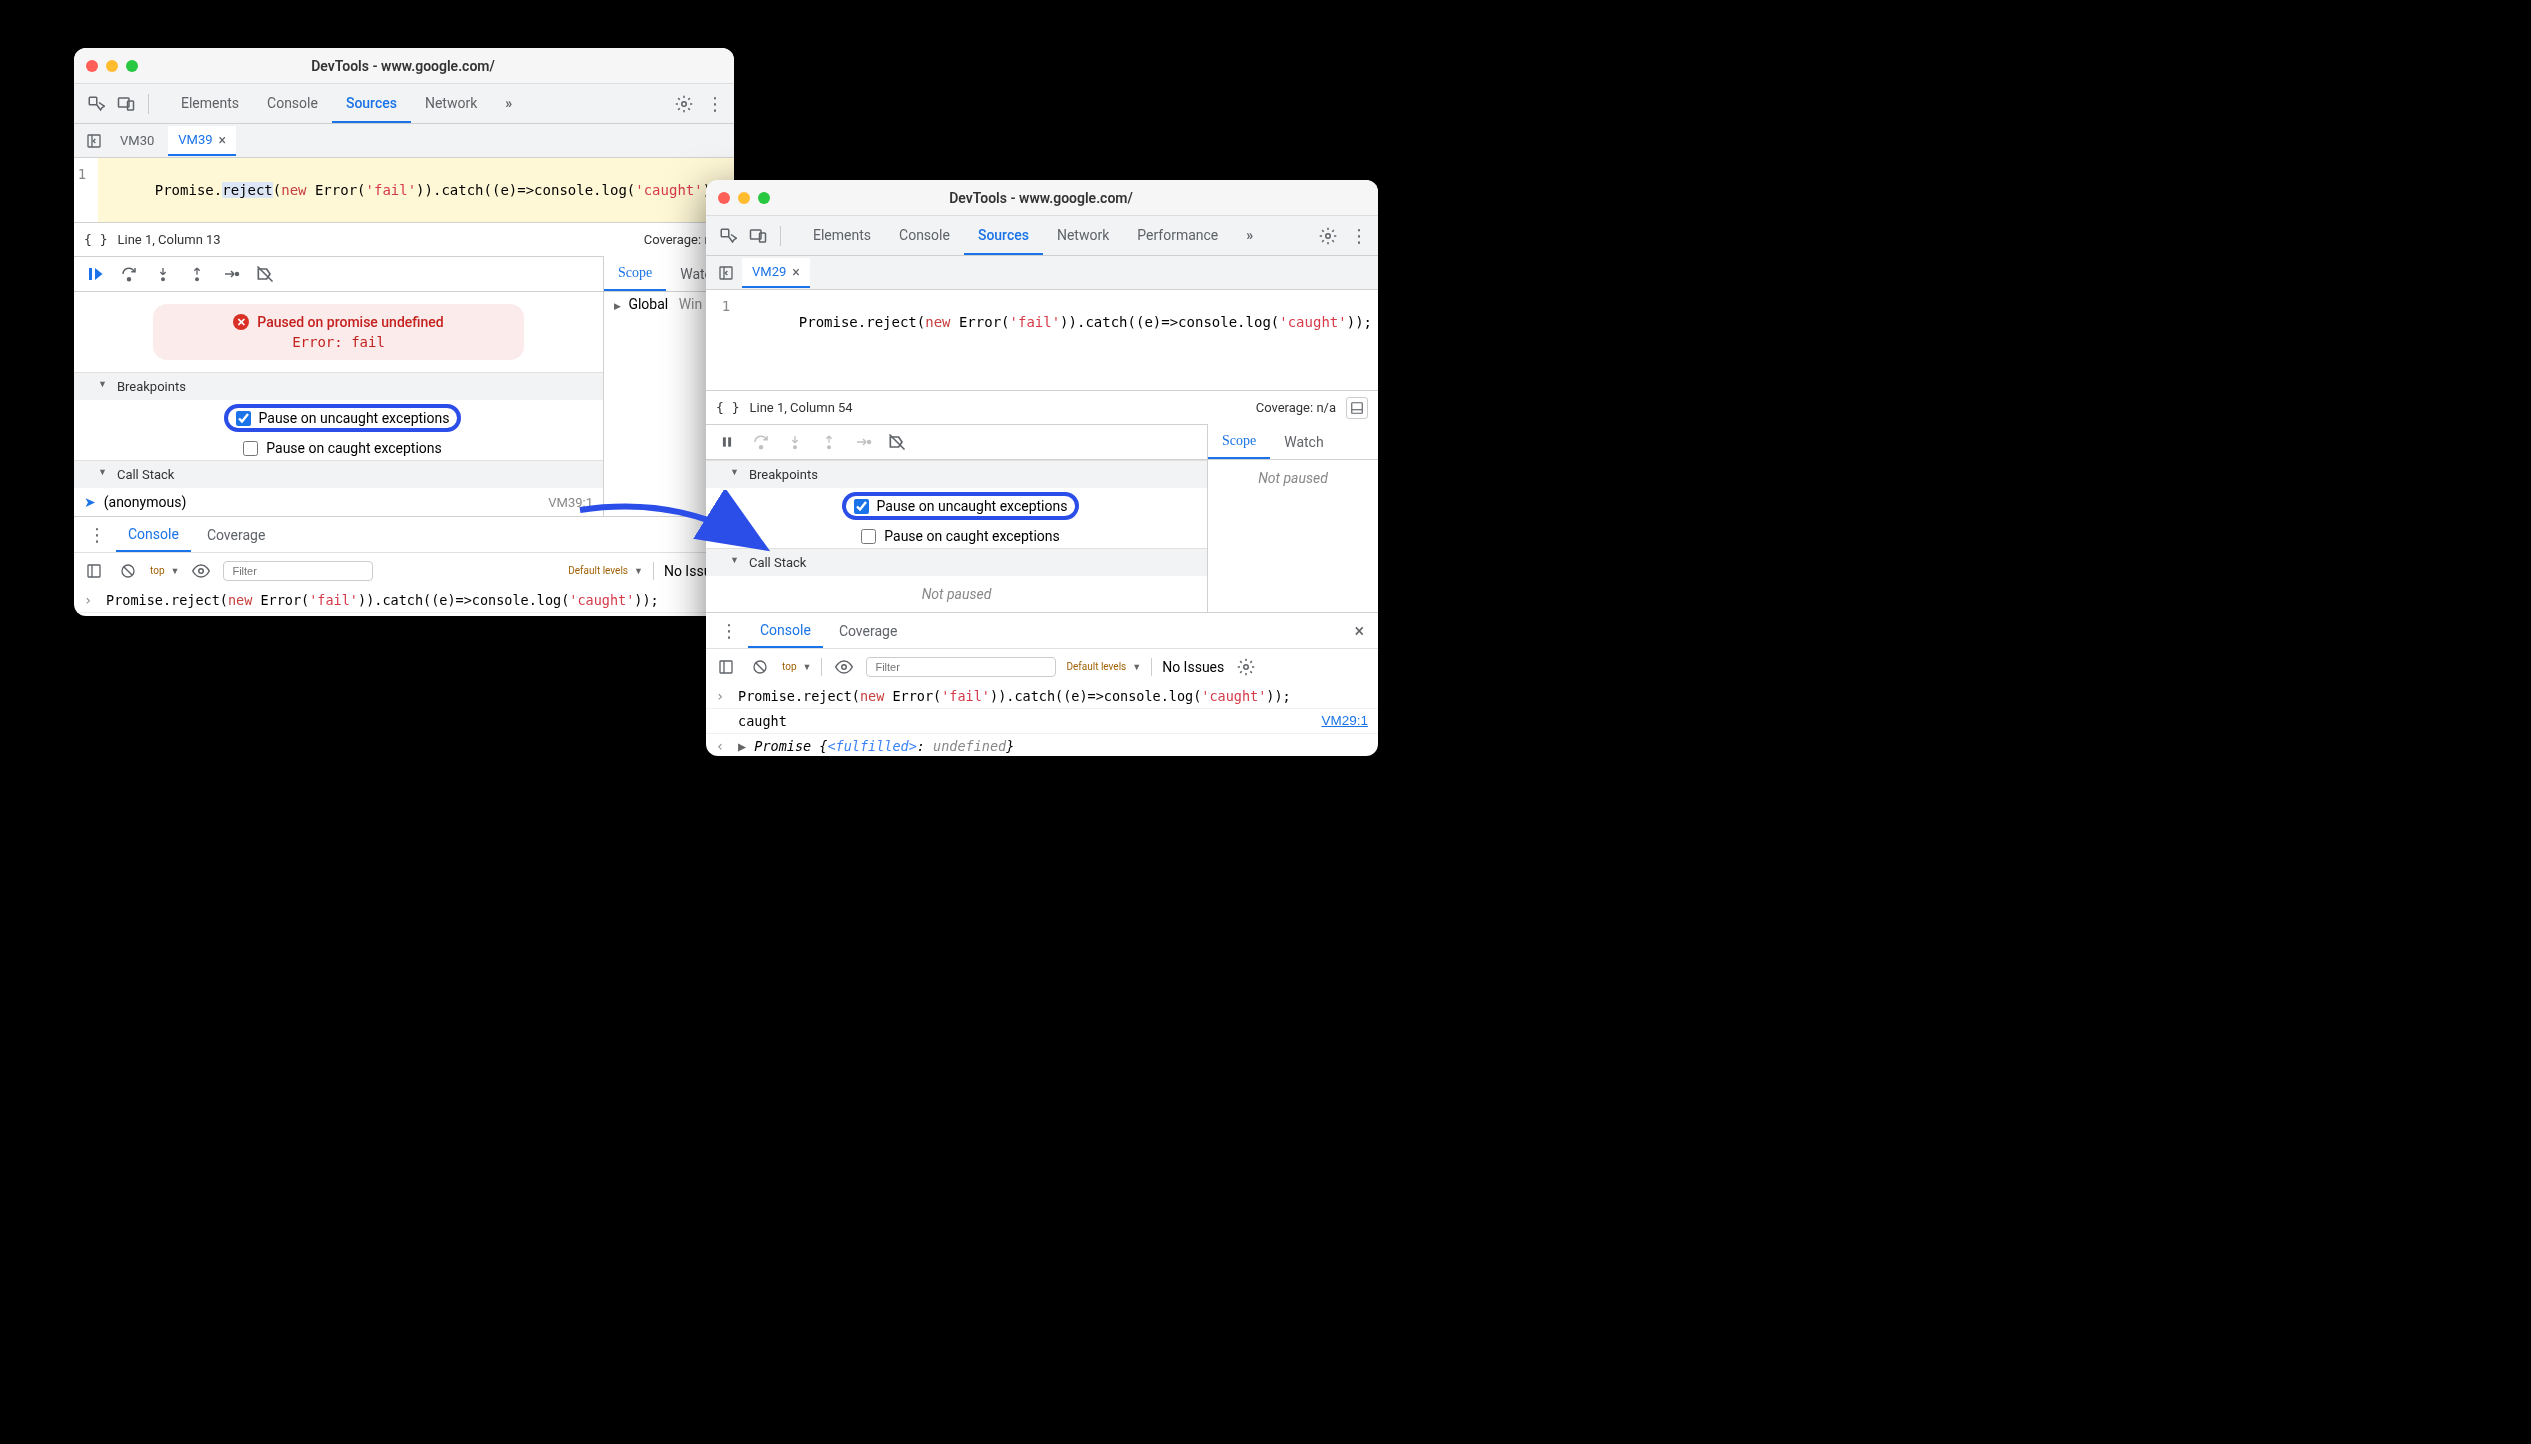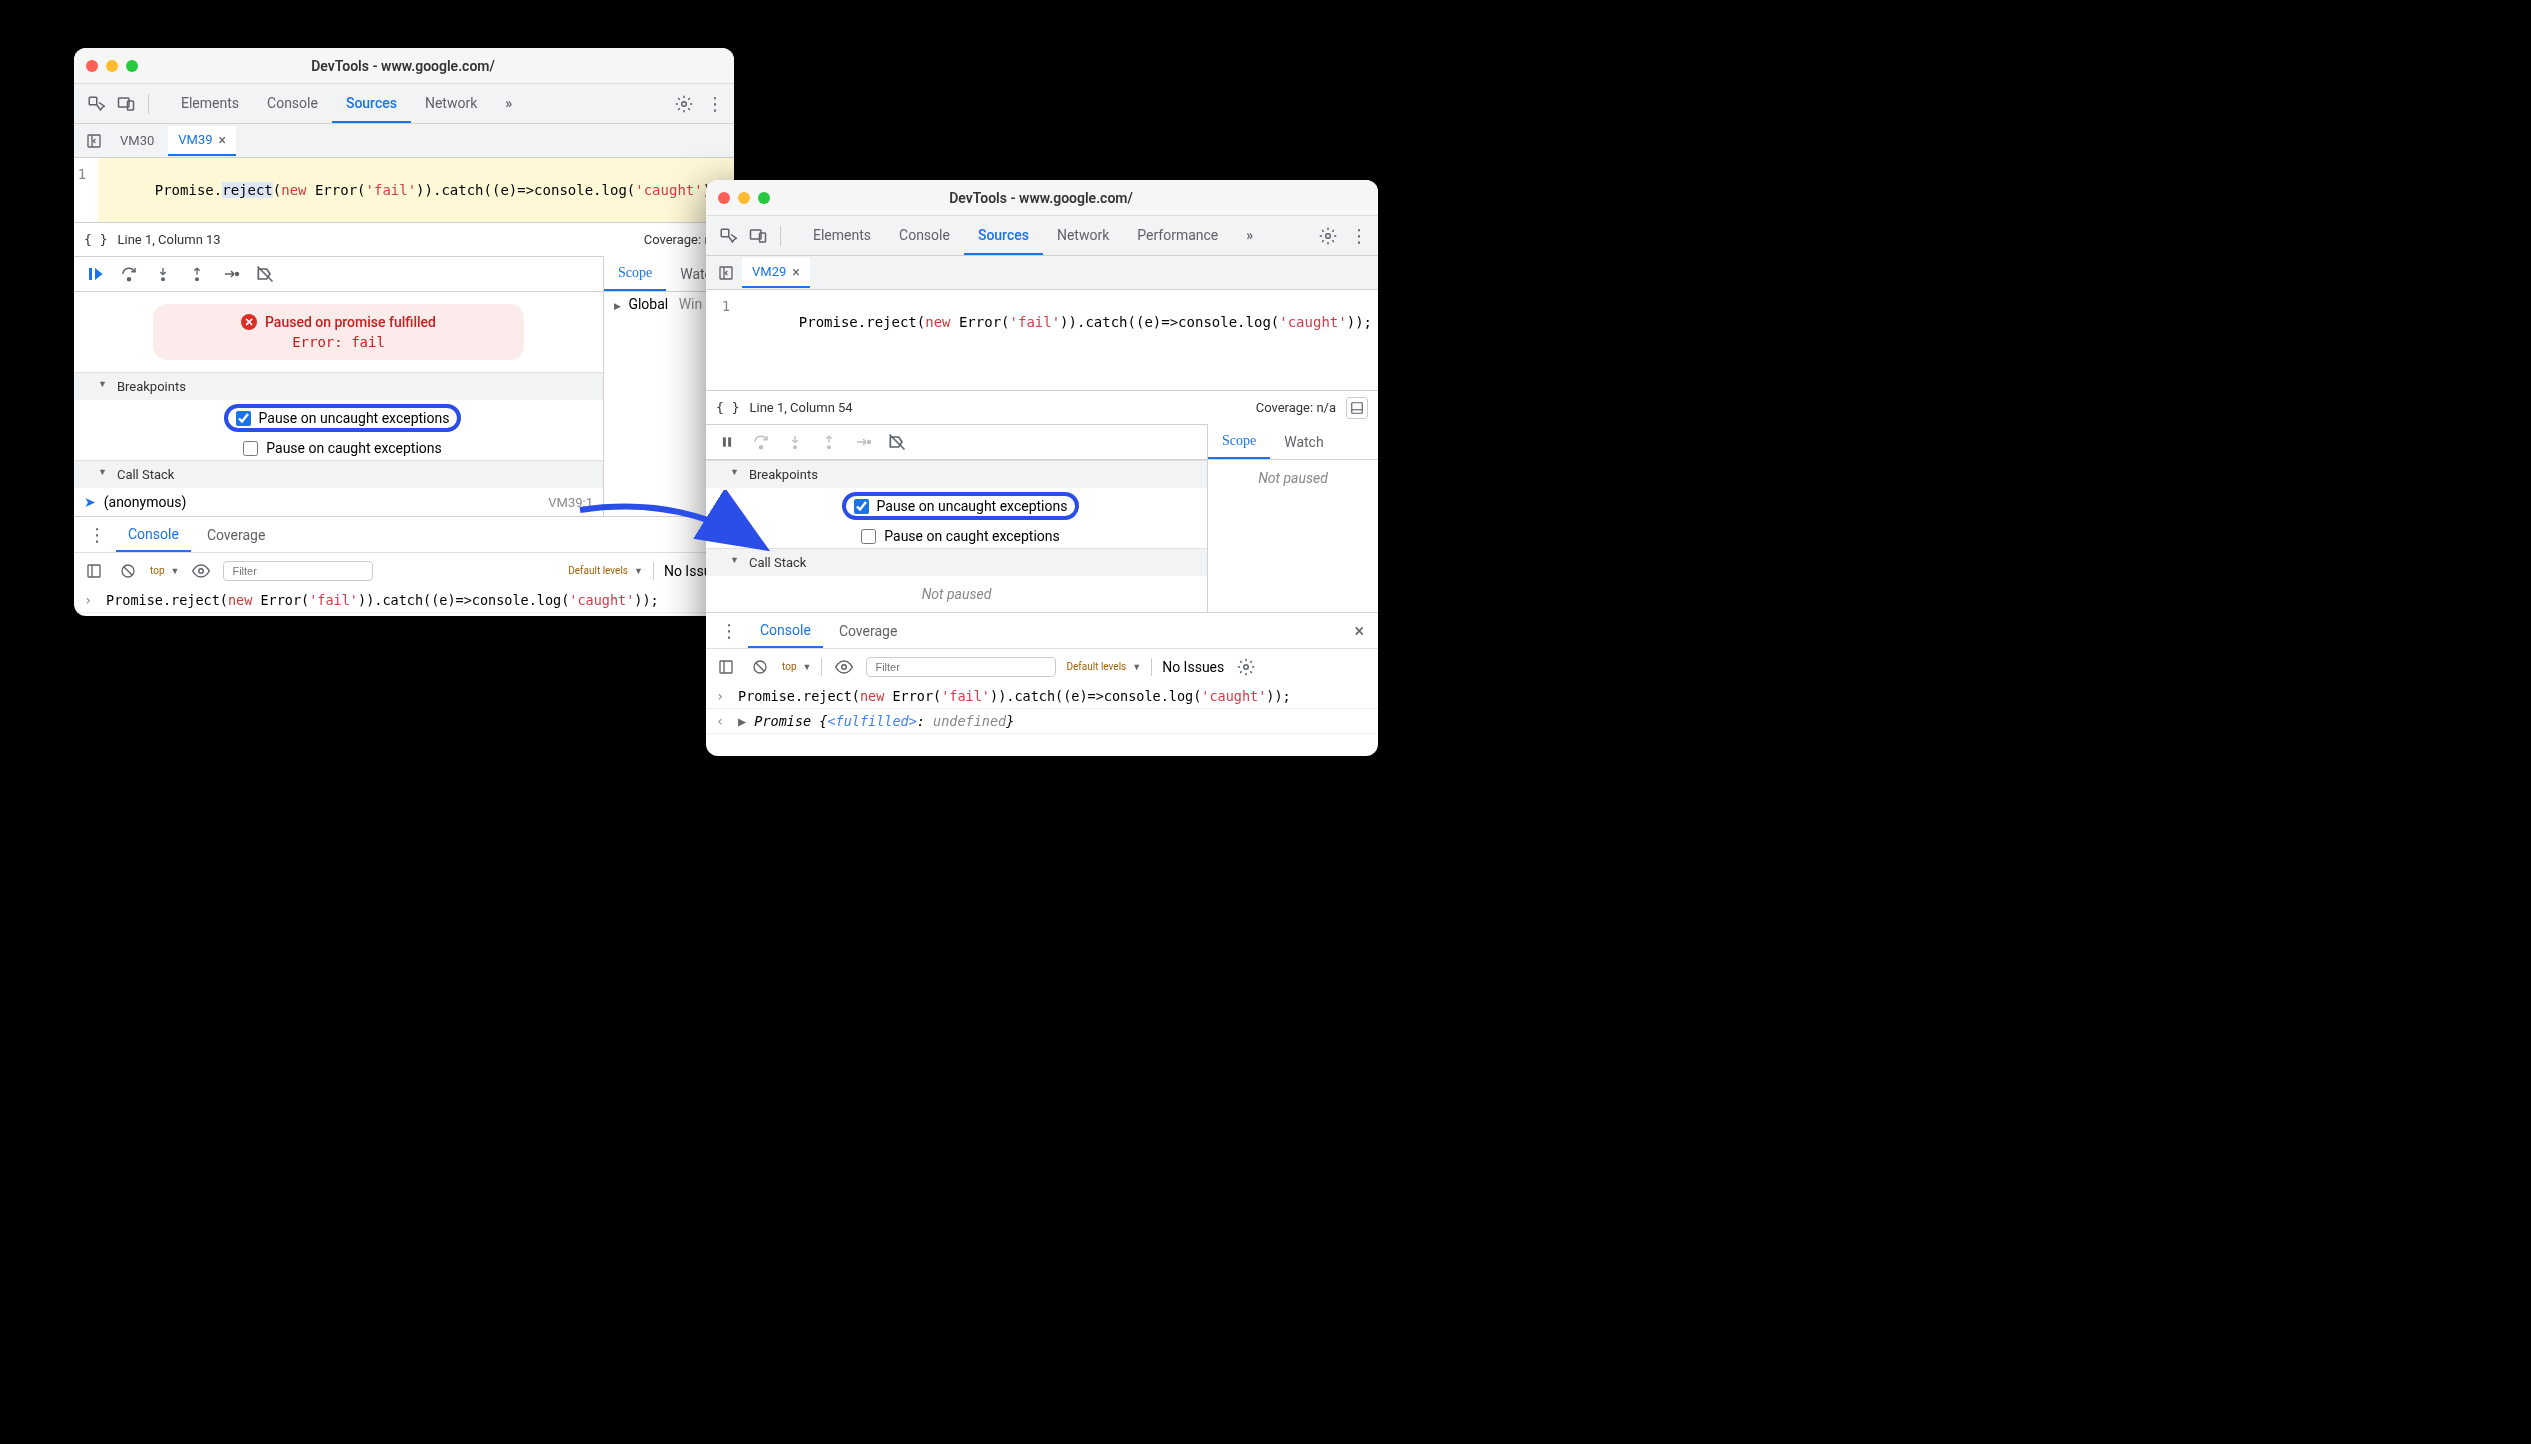--- a/index.html
+++ b/index.html
@@ -402,21 +402,21 @@
           <svg width="20" height="20" viewBox="0 0 24 24" fill="none" stroke="currentColor" stroke-width="2">
               <path d="M4 6h10l4 6-4 6H4z"></path>
               <path d="M3 3l18 18"></path>
             </svg>
         </span>
       </div>
 
       <div class="pause-msg">
         <div class="pause-msg-top">
           <span class="err-circle">✕</span>
-          <span>Paused on promise fulfilled</span>
+          <span>Paused on promise undefined</span>
         </div>
         <div class="pause-msg-sub">Error: fail</div>
       </div>
 
       <div class="section-header tri-down">
         <span>Breakpoints</span>
       </div>
       <div class="bp-row">
         <span class="highlight-ring">
           <input type="checkbox" checked="" style="">
@@ -683,20 +683,25 @@
     </span>
   </div>
 
   <div class="console-line">
     <span class="cl-chev">›</span>
     <span>
       <span>Promise.reject(</span><span class="tok-kw2">new</span><span> Error(</span><span class="tok-str">'fail'</span><span>)).catch((e)=&gt;console.log(</span><span class="tok-str">'caught'</span><span>));</span>
     </span>
   </div>
   <div class="console-line">
+    <span class="cl-chev">&nbsp;</span>
+    <span>caught</span>
+    <span class="cl-link">VM29:1</span>
+  </div>
+  <div class="console-line">
     <span class="cl-chev cl-ret">‹</span>
     <span>
       <span style="color:#666">▶ </span><i>Promise {</i><i style="color:#3b82f6">&lt;fulfilled&gt;</i><i>: </i><i style="color:#888">undefined</i><i>}</i>
     </span>
   </div>
 
 </div>
 
 <svg class="arrow-svg" style="left:560px; top:490px;" width="240" height="100">
   <defs>

